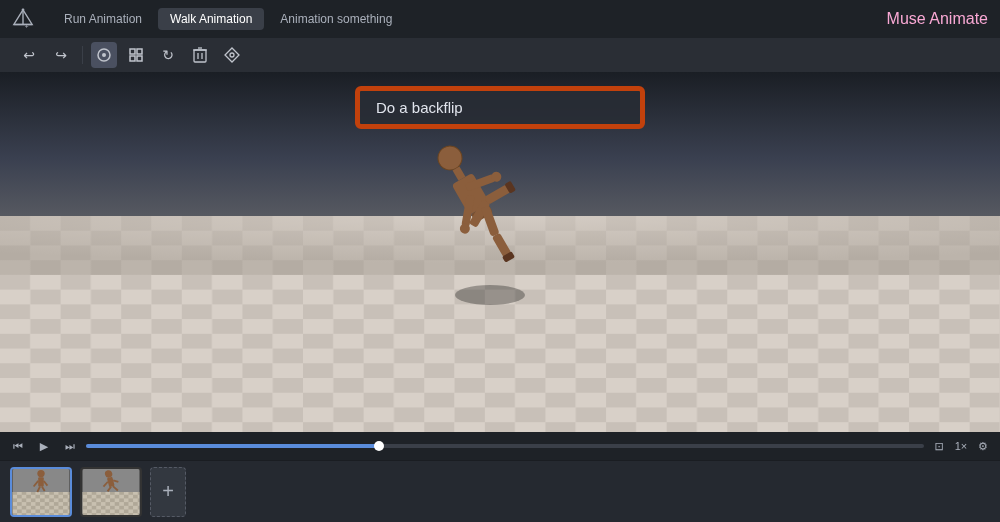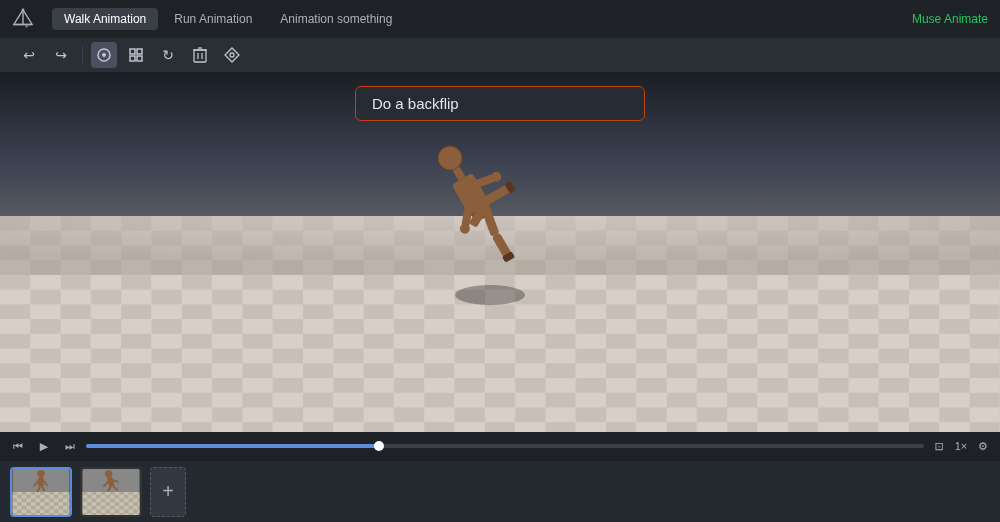--- a/index.html
+++ b/index.html
@@ -48,22 +48,22 @@
       cursor: pointer;
       color: #aab0bb;
     }
 
     .nav-tab.active {
       background: #3a3f48;
       color: #ffffff;
     }
 
     .muse-badge {
-      font-size: 12px;
-      color: #22c55e;
+      font-size: 16px;
+      color: #f9a8d4;
       margin-left: auto;
     }
 
     
     .toolbar {
       display: flex;
       align-items: center;
       background: #2a2e35;
       height: 34px;
       padding: 0 16px;
@@ -111,21 +111,21 @@
       top: 14px;
       left: 50%;
       transform: translateX(-50%);
       z-index: 10;
     }
 
     .prompt-input {
       width: 290px;
       padding: 8px 16px;
       background: rgba(40, 44, 52, 0.88);
-      border: 1px solid #c2410c;
+      border: 5px solid #c2410c;
       border-radius: 6px;
       color: #e0e4ec;
       font-size: 15px;
       outline: none;
     }
 
     
     .viewport {
       flex: 1;
       position: relative;
@@ -290,22 +290,22 @@
     <svg class="unity-logo-mark" viewBox="0 0 24 24" fill="none">
       <polygon points="12,2 22,18 2,18" fill="none" stroke="#aab0bb" stroke-width="1.5"></polygon>
       <line x1="12" y1="2" x2="12" y2="18" stroke="#aab0bb" stroke-width="1.5"></line>
       <line x1="2" y1="18" x2="22" y2="18" stroke="#aab0bb" stroke-width="1.5"></line>
       <circle cx="12" cy="2" r="1.5" fill="#aab0bb"></circle>
       <text x="14" y="23" font-size="7" fill="#aab0bb" font-family="sans-serif">+</text>
     </svg>
   </div>
 
   <div class="nav-tabs">
+    <div class="nav-tab">Run Animation</div>
     <div class="nav-tab active">Walk Animation</div>
-    <div class="nav-tab">Run Animation</div>
     <div class="nav-tab">Animation something</div>
   </div>
 
   <div class="muse-badge">Muse Animate</div>
 </div>
 
 <div class="toolbar">
   <button class="tool-btn" title="Undo">↩</button>
   <button class="tool-btn" title="Redo">↪</button>
   <div class="tool-separator"></div>

